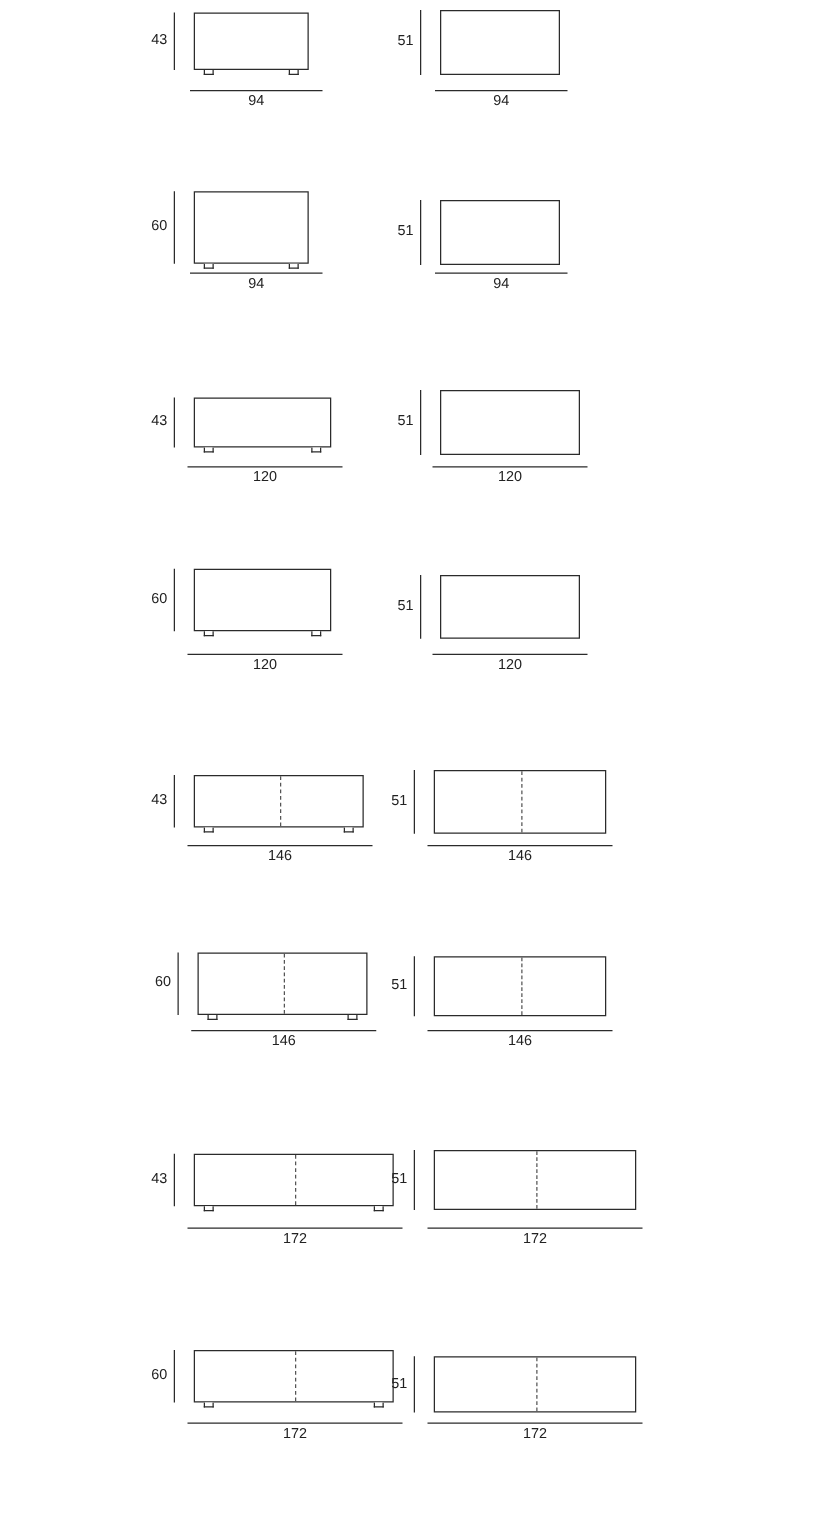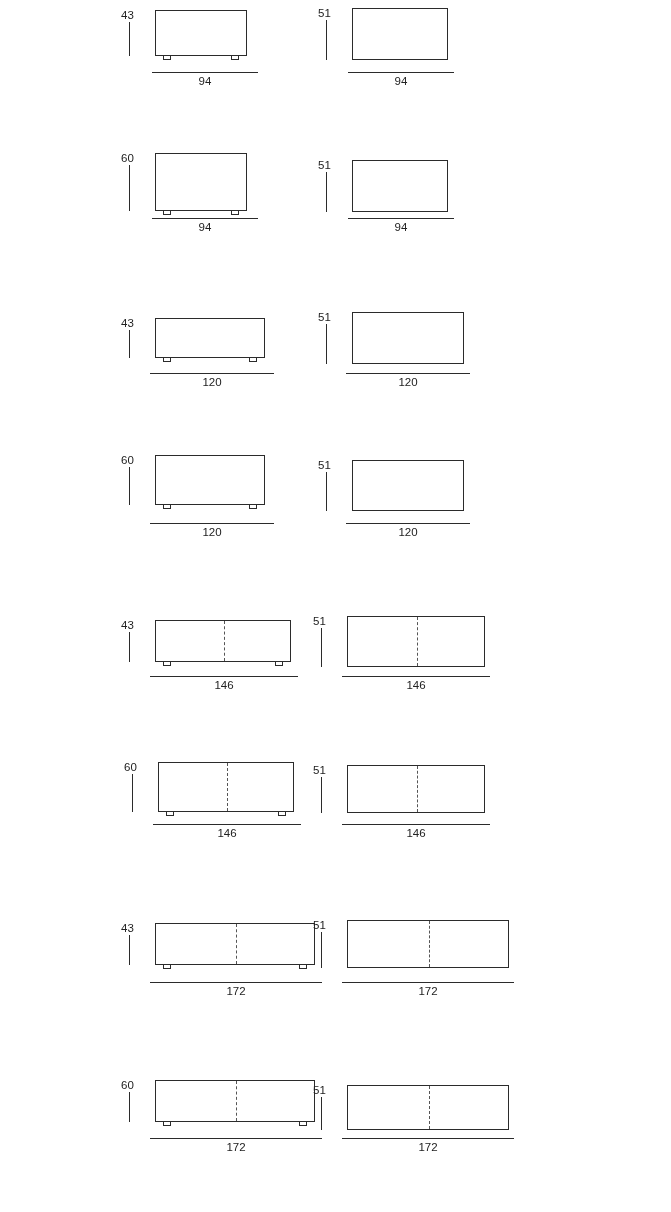--- a/index.html
+++ b/index.html
@@ -23,21 +23,20 @@
   }
   .fig {
     position: absolute;
     top: 0;
   }
   
   .vdim {
     position: absolute;
     display: flex;
     align-items: center;
-    flex-direction: column;
   }
   .vdim-label {
     font-size: 11.5px;
     line-height: 1;
     color: #222;
     margin-right: 5px;
     white-space: nowrap;
   }
   .vdim-line {
     width: 1px;

